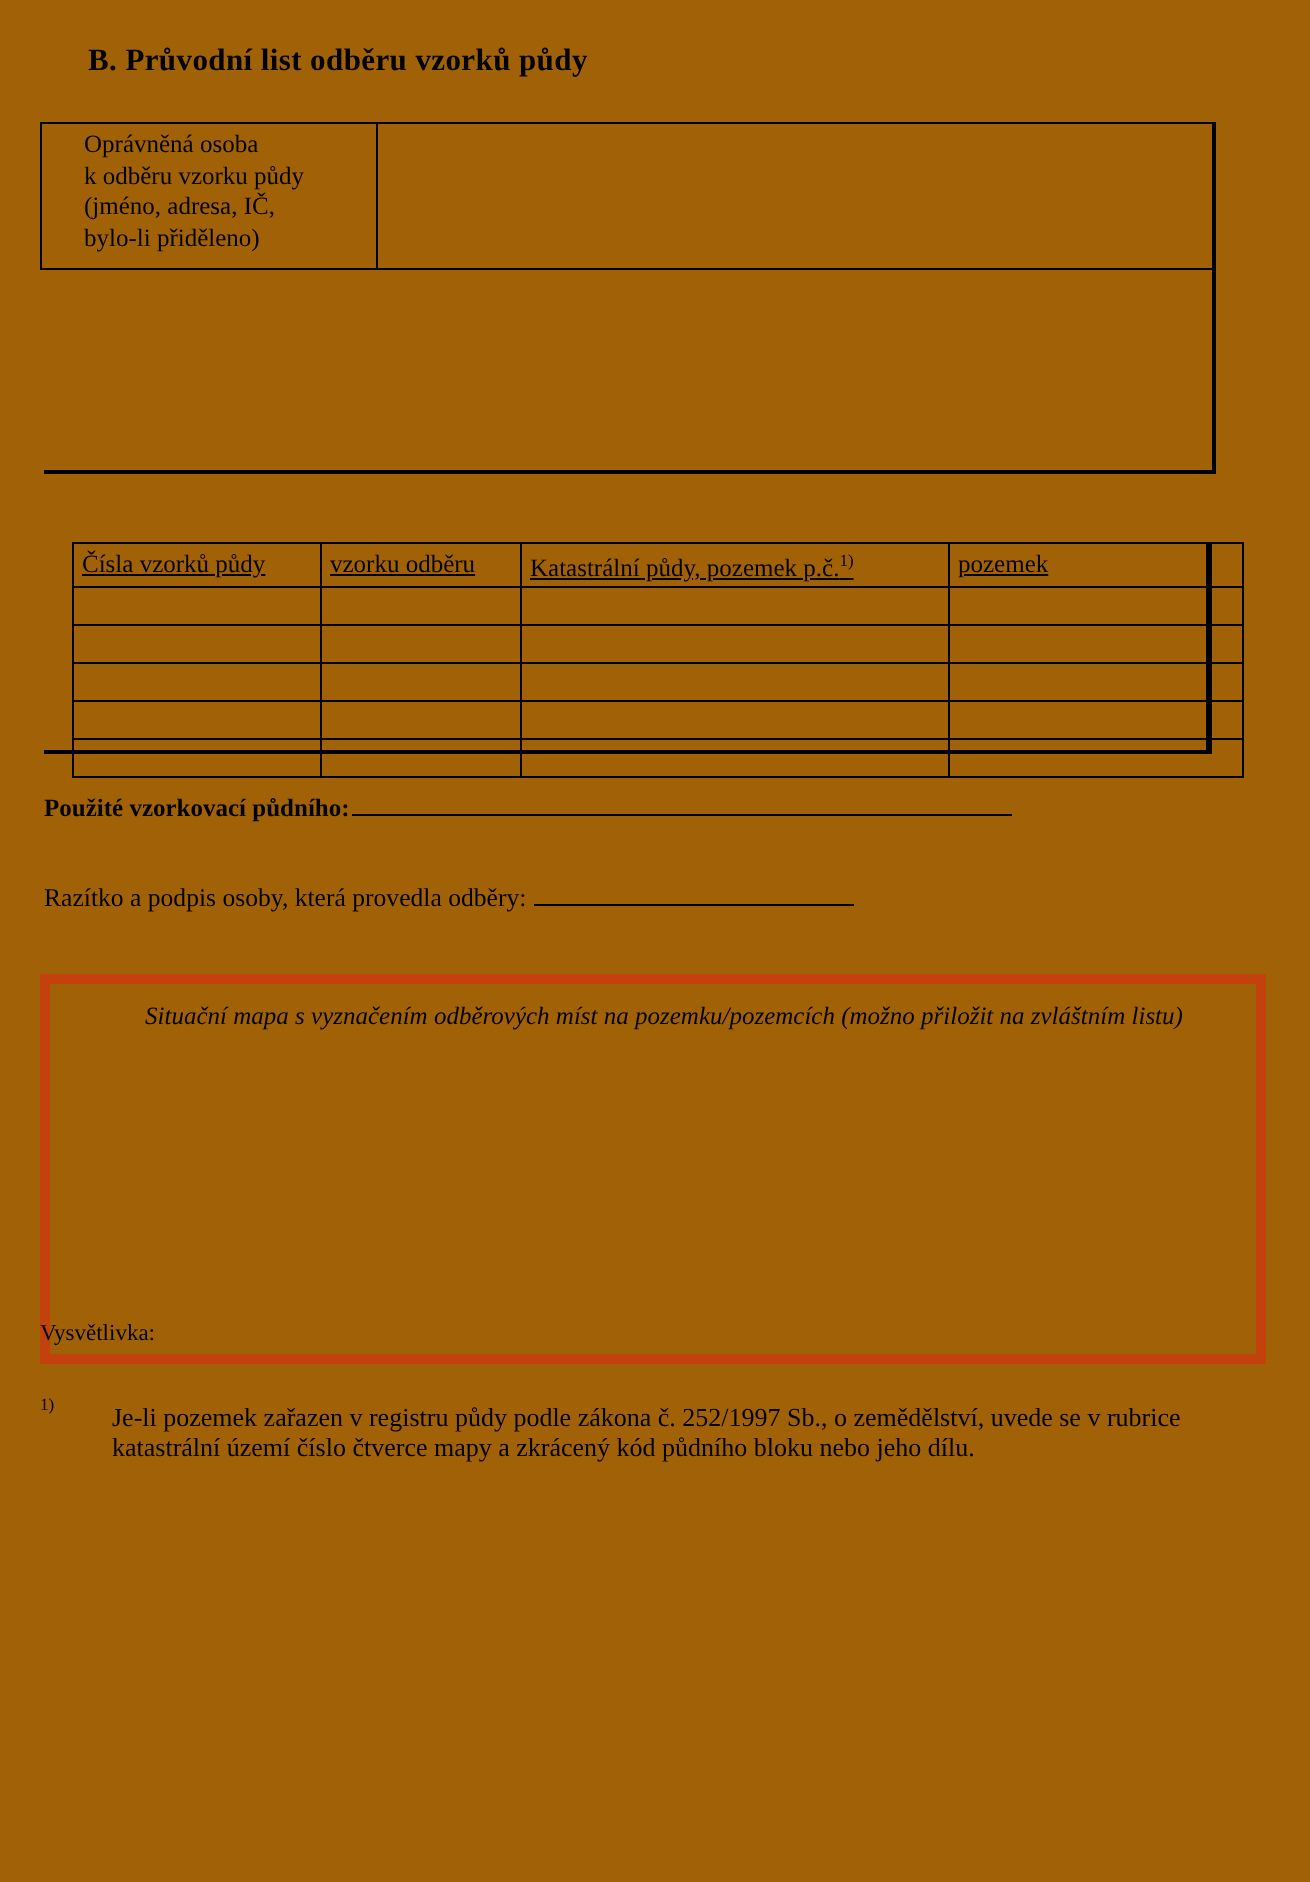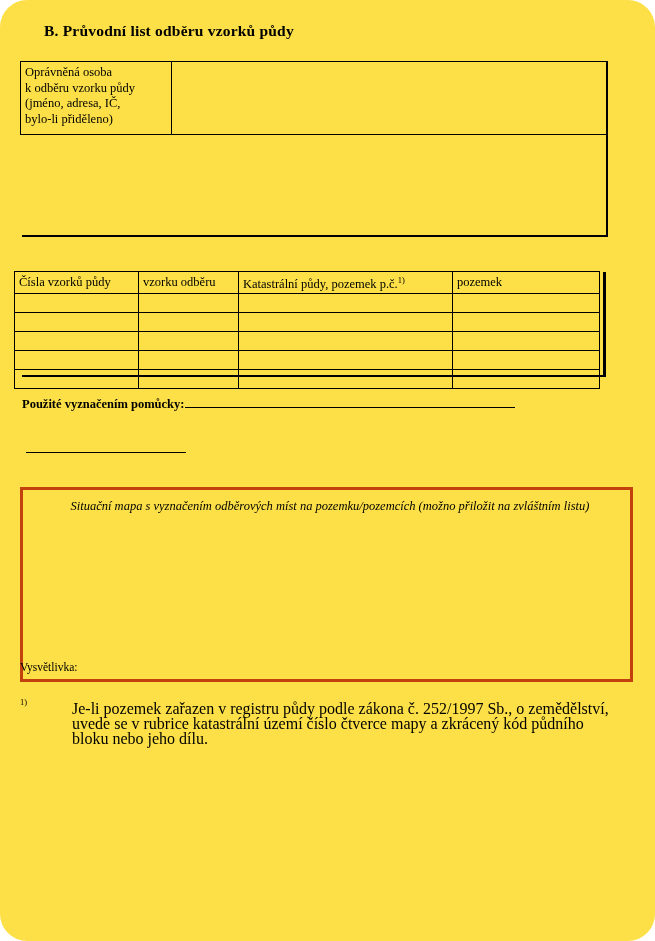--- a/index.html
+++ b/index.html
@@ -13,22 +13,21 @@
     position: relative;
     font-family: "Liberation Serif", serif;
     color: #000000;
     overflow: hidden;
   }
   .page {
     position: absolute;
     left: 0; top: 0;
     width: 655px;
     height: 941px;
-    background: #fde047;
-    border-radius: 27px;
+    background: #a16207;
   }
 
   
   .doc-title {
     position: absolute;
     left: 44px;
     top: 22px;
     font-size: 15.5px;
     font-weight: bold;
     letter-spacing: 0.2px;
@@ -39,21 +38,21 @@
     position: absolute;
     left: 20px;
     top: 61px;
     width: 588px;
     border-collapse: collapse;
     table-layout: fixed;
   }
   .persons-table td {
     border: 1px solid #000;
     vertical-align: top;
-    padding: 3px 4px 3px 4px;
+    padding: 3px 4px 3px 21px;
     font-size: 12.5px;
     line-height: 15.5px;
   }
   .persons-table td.label {
     width: 142px;
   }
   .persons-table .row1 td { height: 66px; }
   .persons-table .row2 td { height: 97px; }
   
   .persons-shadow-r {
@@ -69,25 +68,26 @@
     left: 22px;
     top: 235px;
     width: 586px;
     height: 2px;
     background: #000;
   }
 
   
   .samples-table {
     position: absolute;
-    left: 14px;
+    left: 36px;
     top: 271px;
     width: 585px;
     border-collapse: collapse;
     table-layout: fixed;
+    text-decoration: underline;
   }
   .samples-table td, .samples-table th {
     border: 1px solid #000;
     font-size: 12.5px;
     font-weight: normal;
     text-align: left;
     padding: 1px 3px 1px 4px;
     height: 16px;
     line-height: 15px;
   }
@@ -147,21 +147,21 @@
     margin-left: 4px;
   }
 
   
   .map-box {
     position: absolute;
     left: 20px;
     top: 487px;
     width: 613px;
     height: 195px;
-    border: 3px solid #c2410c;
+    border: 5px solid #c2410c;
     box-sizing: border-box;
   }
   .map-caption {
     position: absolute;
     left: 12px;
     top: 8px;
     width: 590px;
     font-style: italic;
     font-size: 12.5px;
     line-height: 16px;
@@ -176,24 +176,24 @@
     font-size: 11.5px;
   }
   .footnote-marker {
     position: absolute;
     left: 20px;
     top: 697px;
     font-size: 8.5px;
   }
   .footnote-text {
     position: absolute;
-    left: 72px;
+    left: 56px;
     top: 701px;
     width: 545px;
-    font-size: 16px;
+    font-size: 13px;
     line-height: 15px;
   }
 </style>
 </head>
 <body>
 
 <div class="page">
 
   <div class="doc-title">B. Průvodní list odběru vzorků půdy</div>
 
@@ -256,25 +256,25 @@
         <td></td>
         <td></td>
         <td></td>
       </tr>
     </tbody>
   </table>
   <div class="samples-shadow-r"></div>
   <div class="samples-shadow-b"></div>
 
   <div class="tools-line">
-    <span>Použité vyznačením pomůcky:</span><span class="tools-rule"></span>
+    <span>Použité vzorkovací půdního:</span><span class="tools-rule"></span>
   </div>
 
   <div class="stamp-line">
-    <span class="stamp-rule"></span>
+    <span>Razítko a podpis osoby, která provedla odběry:</span><span class="stamp-rule"></span>
   </div>
 
   <div class="map-box">
     <div class="map-caption">Situační mapa  s vyznačením odběrových míst na pozemku/pozemcích (možno přiložit na zvláštním listu)</div>
   </div>
 
   <div class="footnote-title">Vysvětlivka:</div>
   <div class="footnote-marker">1)</div>
   <div class="footnote-text">Je-li pozemek zařazen v registru půdy podle zákona č. 252/1997 Sb., o zemědělství, uvede se v rubrice katastrální území číslo čtverce mapy a zkrácený kód půdního bloku nebo jeho dílu.</div>
 

